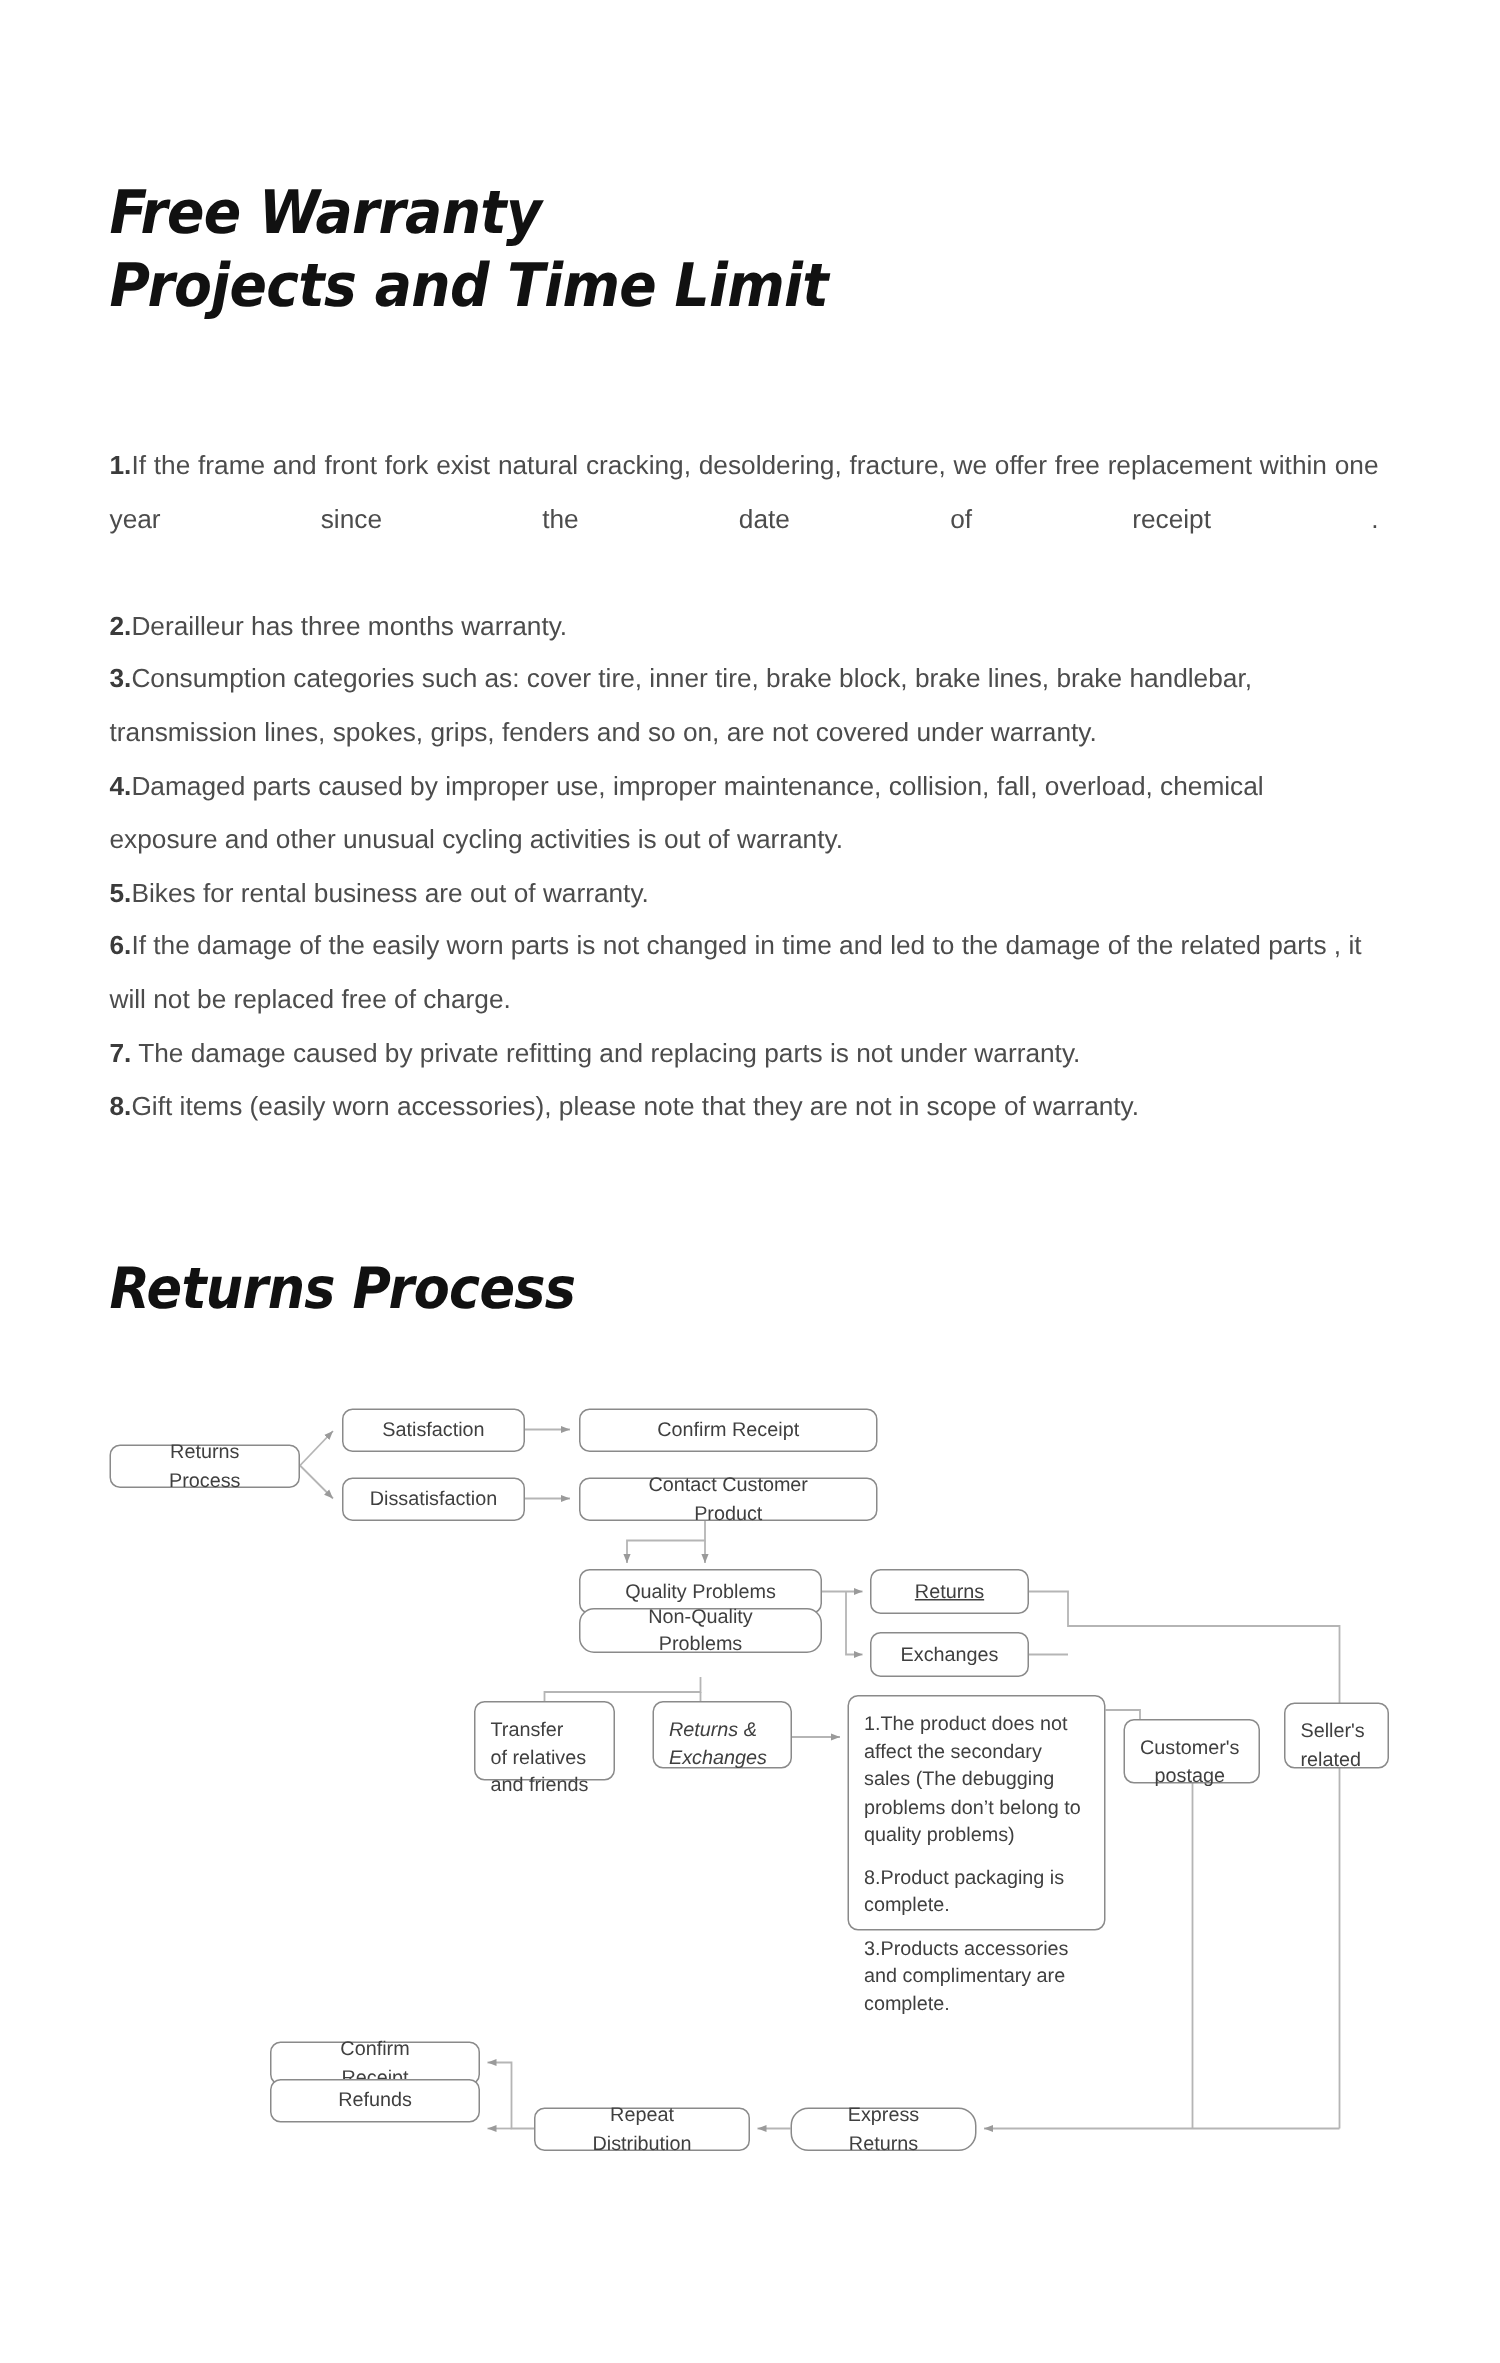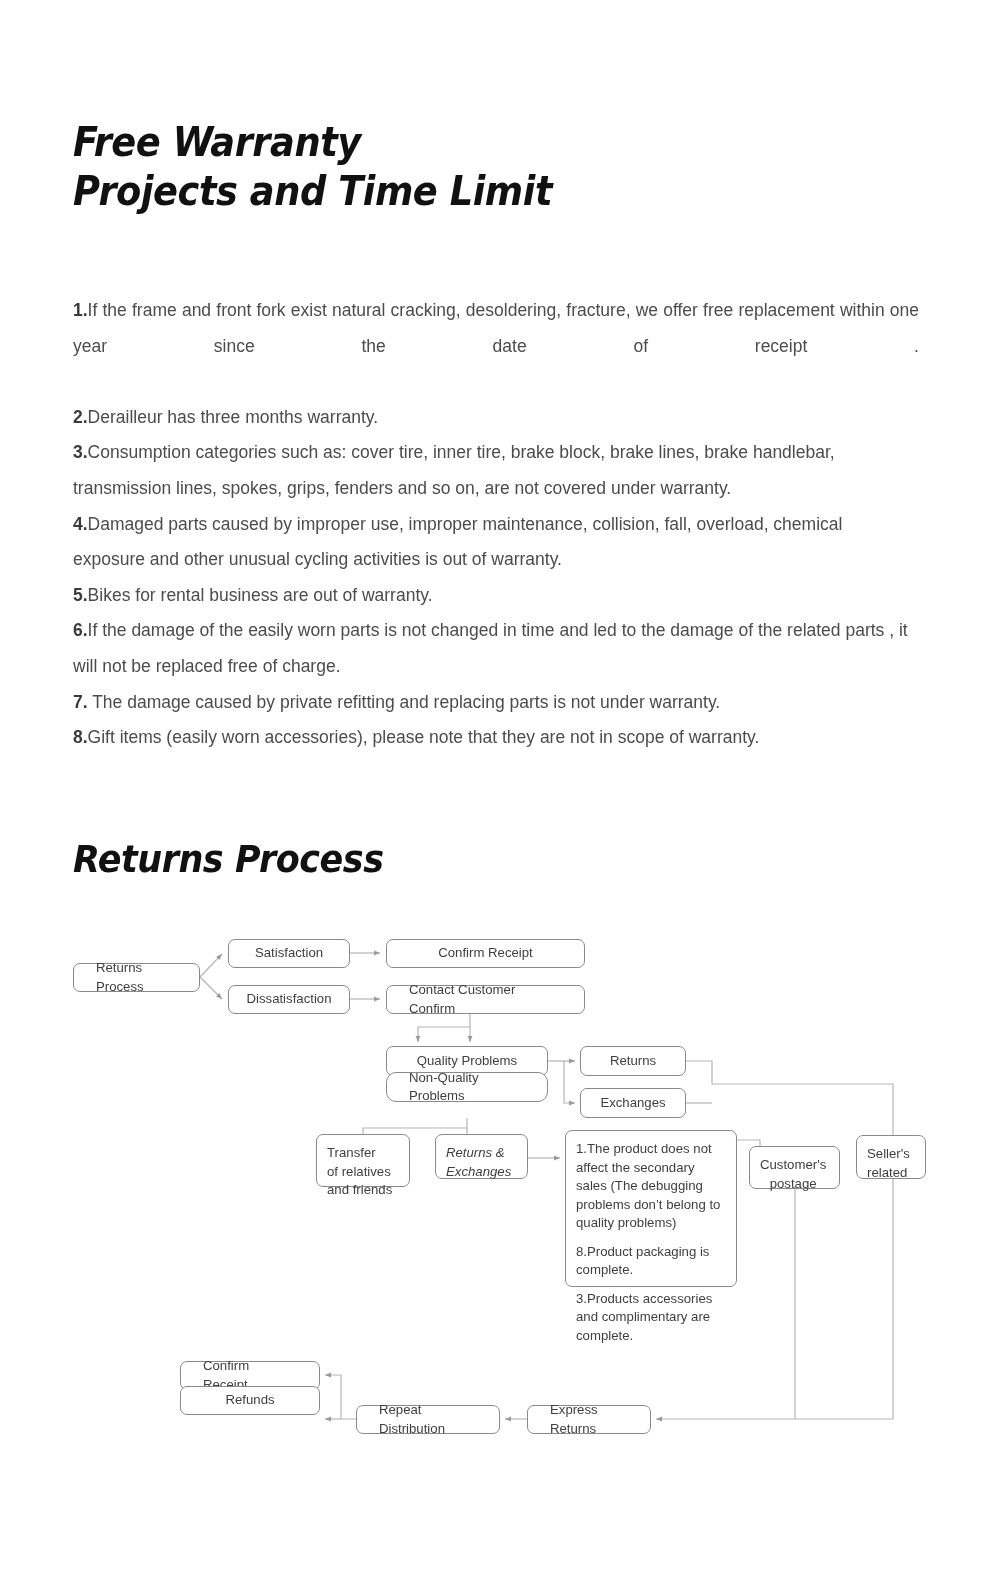--- a/index.html
+++ b/index.html
@@ -62,21 +62,21 @@
     position:absolute;
     border:1.4px solid #8a8a8a;
     border-radius:7px;
     background:#ffffff;
     color:#3f3f3f;
     font-size:13.2px;
     line-height:18.5px;
     display:flex;
     align-items:center;
     justify-content:center;
-    text-align:left;
+    text-align:center;
     padding:3px 22px;
     white-space:pre-line;
   }
   .node.align-left {
     justify-content:flex-start;
     text-align:left;
     align-items:flex-start;
     padding:9px 10px;
   }
   .node-para { margin:0 0 10px 0; }
@@ -146,27 +146,27 @@
   </svg>
 
   <div class="node" style="left:73px; top:63px; width:127px; height:29px;">Returns Process</div>
 
   <div class="node" style="left:228px; top:39px; width:122px; height:29px;">Satisfaction</div>
 
   <div class="node" style="left:228px; top:85px; width:122px; height:29px;">Dissatisfaction</div>
 
   <div class="node" style="left:386px; top:39px; width:199px; height:29px;">Confirm Receipt</div>
 
-  <div class="node" style="left:386px; top:85px; width:199px; height:29px;">Contact Customer Confirm</div>
+  <div class="node" style="left:386px; top:85px; width:199px; height:29px;">Contact Customer Product</div>
 
   <div class="node" style="left:386px; top:146px; width:162px; height:30px;">Quality Problems</div>
 
   <div class="node" style="left:386px; top:172px; width:162px; height:30px;border-radius:10px;">Non-Quality Problems</div>
 
-  <div class="node" style="left:580px; top:146px; width:106px; height:30px;">Returns</div>
+  <div class="node" style="left:580px; top:146px; width:106px; height:30px;text-decoration:underline;">Returns</div>
 
   <div class="node" style="left:580px; top:188px; width:106px; height:30px;">Exchanges</div>
 
   <div class="node align-left" style="left:316px; top:234px; width:94px; height:53px;">Transfer
 of relatives
 and friends</div>
 
   <div class="node align-left" style="left:435px; top:234px; width:93px; height:45px;font-style:italic;">Returns &amp;
 Exchanges</div>
 
@@ -181,15 +181,15 @@
 
   <div class="node align-left" style="left:856px; top:235px; width:70px; height:44px;">Seller's
 related</div>
 
   <div class="node" style="left:180px; top:461px; width:140px; height:29px;">Confirm Receipt</div>
 
   <div class="node" style="left:180px; top:486px; width:140px; height:29px;">Refunds</div>
 
   <div class="node" style="left:356px; top:505px; width:144px; height:29px;">Repeat Distribution</div>
 
-  <div class="node" style="left:527px; top:505px; width:124px; height:29px;">Express Returns</div>
+  <div class="node" style="left:527px; top:505px; width:124px; height:29px;border-radius:12px;">Express Returns</div>
 
 </div>
 
 </body></html>

